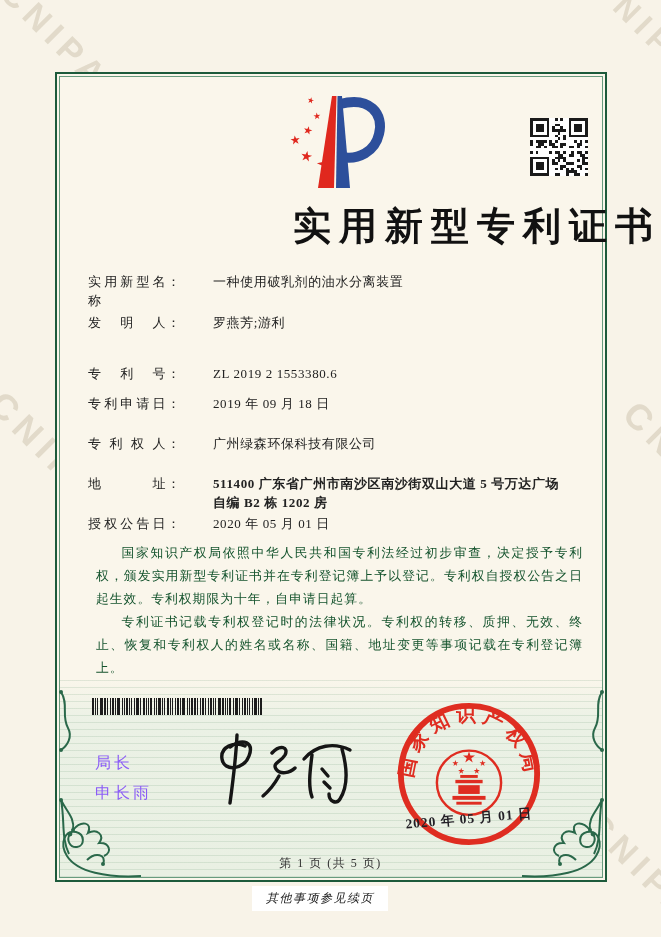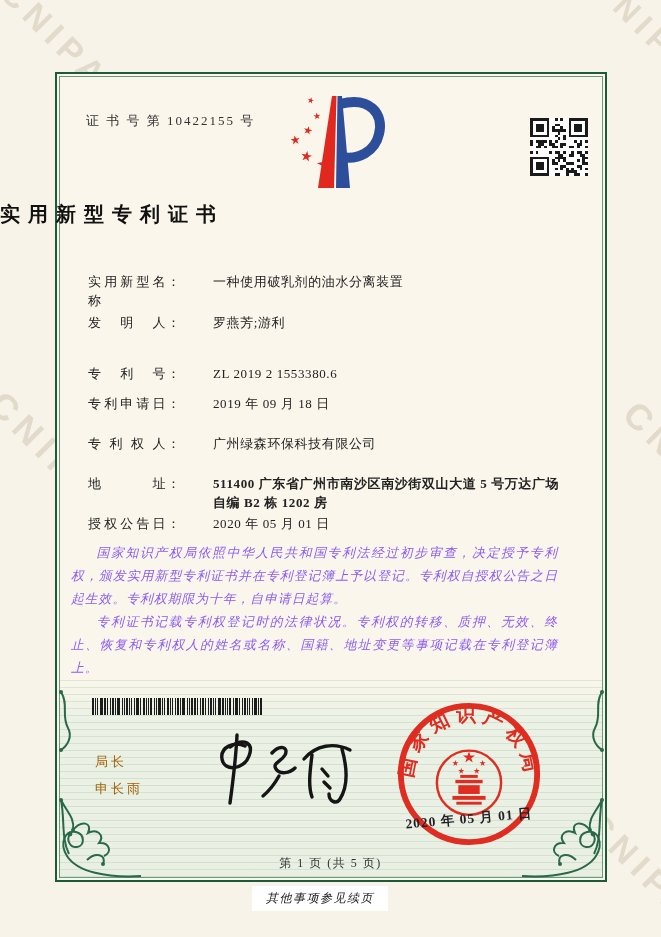--- a/index.html
+++ b/index.html
@@ -45,46 +45,46 @@
   .logo{position:absolute; left:280px; top:92px; width:112px; height:102px;}
   .logo .star{position:absolute; color:#e0281e; line-height:1;}
   .logo .s1{left:36px; top:62px; font-size:21px; transform:rotate(-12deg);}
   .logo .s2{left:20px; top:58px; font-size:14px; transform:rotate(10deg);}
   .logo .s3{left:10px; top:42px; font-size:12px; transform:rotate(-8deg);}
   .logo .s4{left:23px; top:33px; font-size:11px; transform:rotate(14deg);}
   .logo .s5{left:33px; top:20px; font-size:9px; transform:rotate(-6deg);}
   .logo .s6{left:27px; top:5px; font-size:8px; transform:rotate(12deg);}
   .qr{position:absolute; left:530px; top:118px; width:58px; height:58px;}
   .title{
-    position:absolute; left:0; right:0; top:201px; text-align:left;
-    font-size:20px; font-weight:bold; letter-spacing:8px; color:#111;
+    position:absolute; left:0; right:0; top:201px; text-align:right;
+    font-size:38px; font-weight:bold; letter-spacing:8px; color:#111;
   }
   
   .frow{position:absolute; left:88px; right:64px; font-size:13px; line-height:19px; color:#222;}
   .flabel{
     display:inline-block; width:78px; text-align:justify; text-align-last:justify;
     vertical-align:top; letter-spacing:0.5px;
   }
   .fcolon{display:inline-block; margin:0 5px 0 1px; vertical-align:top;}
   .fvalue{letter-spacing:0.6px; vertical-align:top;margin-left:28px;}
   .fvalue-block{display:inline-block; vertical-align:top; max-width:380px;font-weight:bold;}
   .grant-no-cluster{position:absolute; left:245px; top:0; white-space:nowrap;}
   .grant-no-cluster .flabel{width:66px;}
   
   .body-text{
-    position:absolute; left:71px; top:542px; width:487px;
-    font-size:12.8px; line-height:23px; font-style:italic; letter-spacing:1px; color:#8b5cf6;
+    position:absolute; left:96px; top:542px; width:487px;
+    font-size:12.8px; line-height:23px; letter-spacing:1px; color:#14532d;
     text-align:justify;
   }
   .body-text p{margin:0; text-indent:2em;}
   
   .barcode{position:absolute; left:92px; top:698px; width:174px; height:17px;}
   .signoff{
     position:absolute; left:95px; top:753px;
-    font-family:"Liberation Sans", sans-serif; font-size:13px; letter-spacing:3px; color:#a16207;
+    font-family:"Liberation Sans", sans-serif; font-size:16px; letter-spacing:3px; color:#8b5cf6;
   }
   .signoff div{margin-bottom:9px;}
   .signature{position:absolute; left:200px; top:731px; width:158px; height:82px;}
   .seal{position:absolute; left:396px; top:701px; width:146px; height:146px; opacity:0.95;}
   .seal-date{
     position:absolute; left:392px; top:810px; width:154px; text-align:center;
     font-size:13.5px; letter-spacing:1px; color:#221f26; transform:rotate(-5deg); font-weight:bold;
   }
   .page-info{
     position:absolute; left:0; right:0; top:855px; text-align:center;
@@ -115,21 +115,20 @@
   <span class="wm wm5">CNIPA</span>
   <span class="wm wm6">CNIPA</span>
   <span class="wm wm7">CNIPA</span>
 
   <div class="border-outer">
     <div class="border-inner">
       <div class="green-zone"></div>
     </div>
   </div>
 
-  <div class="cert-no">证 书 号 第 10422155 号</div>
 
   <div class="logo">
     <span class="star s1">★</span>
     <span class="star s2">★</span>
     <span class="star s3">★</span>
     <span class="star s4">★</span>
     <span class="star s5">★</span>
     <span class="star s6">★</span>
     <svg width="112" height="102" viewBox="0 0 112 102">
       <path d="M60,12 C90,4 104,22 99,42 C95,60 78,68 62,65" fill="none" stroke="#2d4f9b" stroke-width="10"></path>

